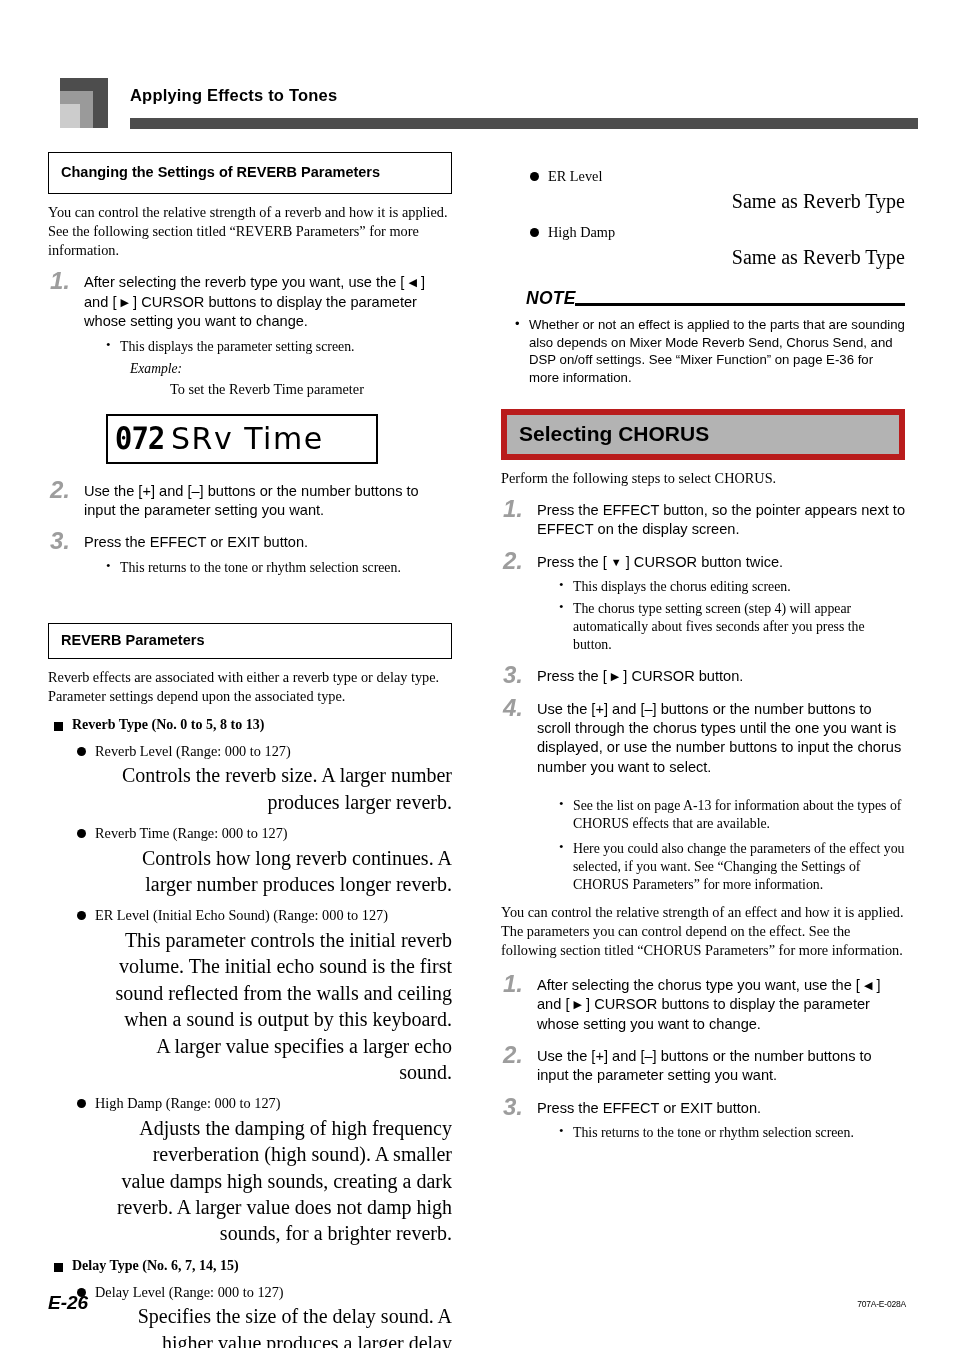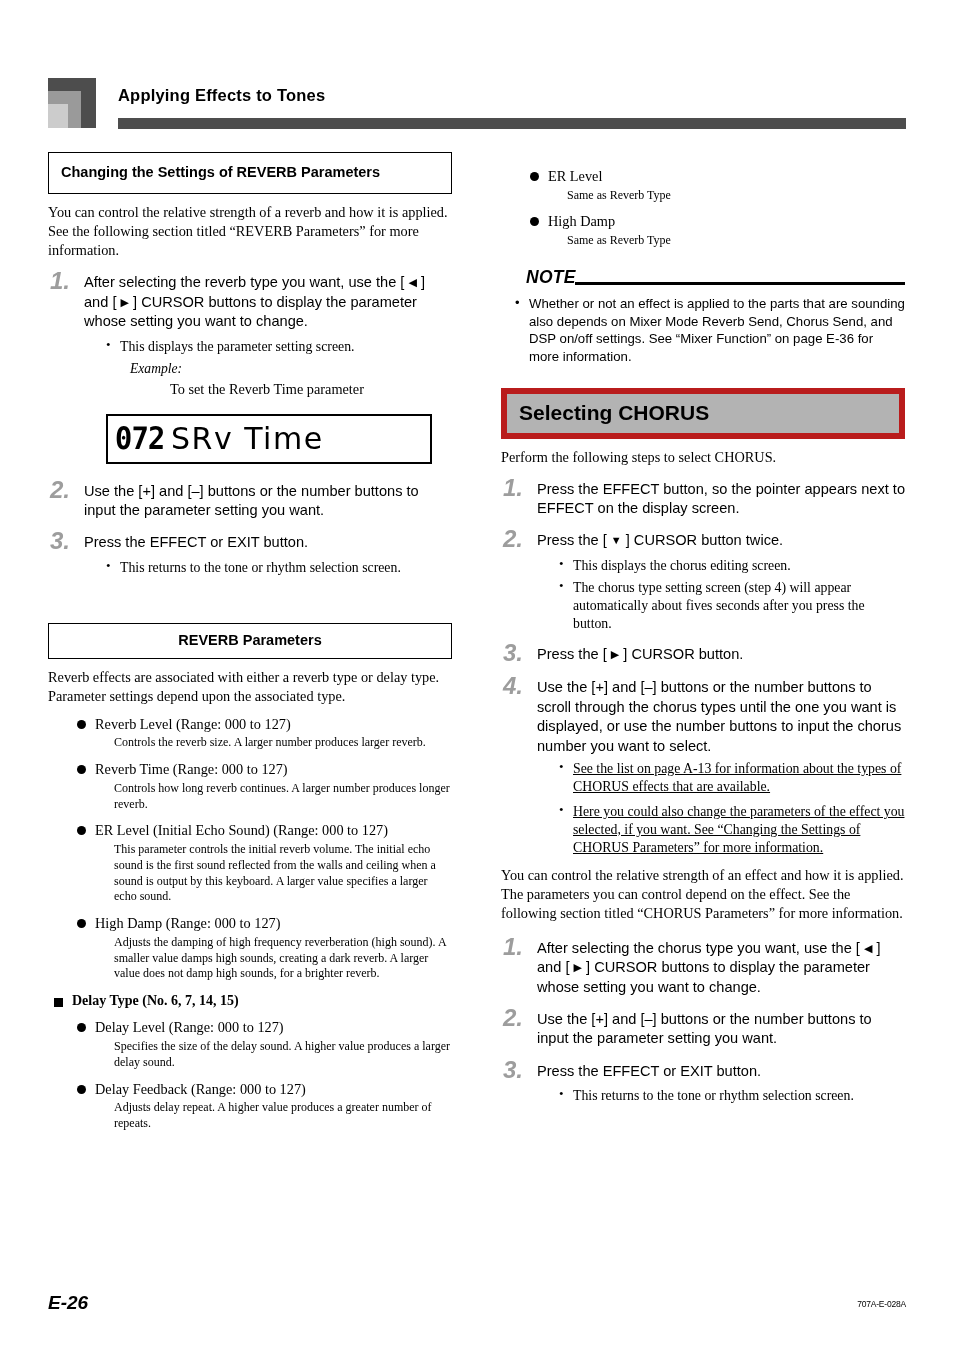--- a/index.html
+++ b/index.html
@@ -12,21 +12,21 @@
     height: 1348px;
     position: relative;
     font-family: "Liberation Serif", serif;
     color: #000000;
     overflow: hidden;
   }
 
   
   .page-header {
     position: absolute;
-    left: 48px;
+    left: 60px;
     top: 78px;
     width: 858px;
     height: 56px;
   }
   .corner-logo {
     position: absolute;
     left: 0;
     top: 0;
     width: 58px;
     height: 50px;
@@ -178,21 +178,21 @@
   .example-text {
     margin: 4px 0 0 86px;
     font-family: "Liberation Serif", serif;
     font-size: 14.3px;
   }
 
   
   .lcd-wrap {
     margin: 16px 0 0 58px;
     border: 2px solid #000;
-    width: 326px;
+    width: 272px;
     height: 50px;
     box-sizing: border-box;
     display: flex;
     align-items: center;
     padding-left: 7px;
     background: #fff;
   }
   .lcd-digits {
     font-family: "DejaVu Sans Mono", monospace;
     font-weight: bold;
@@ -243,22 +243,23 @@
     left: 29px;
     top: 5px;
     width: 9px;
     height: 9px;
     border-radius: 50%;
     background: #000;
   }
   .dot-desc {
     margin: 2px 0 0 66px;
     font-family: "Liberation Serif", serif;
-    font-size: 12px;
+    font-size: 20px;
     line-height: 1.32;
+    text-align: right;
   }
 
   
   .note-block { margin-top: 18px; }
   .note-head {
     position: relative;
     height: 22px;
   }
   .note-head .note-label {
     font-family: "Liberation Sans", sans-serif;
@@ -339,24 +340,25 @@
   </div>
 
   <div class="step">
     <span class="num">3.</span>
     <span class="txt">Press the EFFECT or EXIT button.</span>
     <ul class="dash">
       <li>This returns to the tone or rhythm selection screen.</li>
     </ul>
   </div>
 
-  <div class="box-heading single" style="margin-top:46px;text-align:center;">REVERB Parameters</div>
+  <div class="box-heading single" style="margin-top:46px;">REVERB Parameters</div>
 
   <p class="body">Reverb effects are associated with either a reverb type or delay type. Parameter settings depend upon the associated type.</p>
 
+  <div class="sq-item">Reverb Type (No. 0 to 5, 8 to 13)</div>
 
   <div class="dot-item">Reverb Level (Range: 000 to 127)</div>
   <div class="dot-desc">Controls the reverb size.  A larger number produces larger reverb.</div>
 
   <div class="dot-item">Reverb Time (Range: 000 to 127)</div>
   <div class="dot-desc">Controls how long reverb continues.  A larger number produces longer reverb.</div>
 
   <div class="dot-item">ER Level (Initial Echo Sound) (Range: 000 to 127)</div>
   <div class="dot-desc">This parameter controls the initial reverb volume. The initial echo sound is the first sound reflected from the walls and ceiling when a sound is output by this keyboard. A larger value specifies a larger echo sound.</div>
 
@@ -410,21 +412,21 @@
   </div>
 
   <div class="step">
     <span class="num">3.</span>
     <span class="txt"><span>Press the [ </span><span class="arrow">▶</span><span> ] CURSOR button.</span></span>
   </div>
 
   <div class="step">
     <span class="num">4.</span>
     <span class="txt">Use the [+] and [–] buttons or the number buttons to scroll through the chorus types until the one you want is displayed, or use the number buttons to input the chorus number you want to select.</span>
-    <ul class="dash" style="margin-top:4px;text-decoration:underline;">
+    <ul class="dash" style="margin-top:20px;">
       <li>See the list on page A-13 for information about the types of CHORUS effects that are available.</li>
       <li style="margin-top:7px;">Here you could also change the parameters of the effect you selected, if you want. See “Changing the Settings of CHORUS Parameters” for more information.</li>
     </ul>
   </div>
 
 
   <p class="body">You can control the relative strength of an effect and how it is applied. The parameters you can control depend on the effect. See the following section titled “CHORUS Parameters” for more information.</p>
 
   <div class="step" style="margin-top:16px;">
     <span class="num">1.</span>

